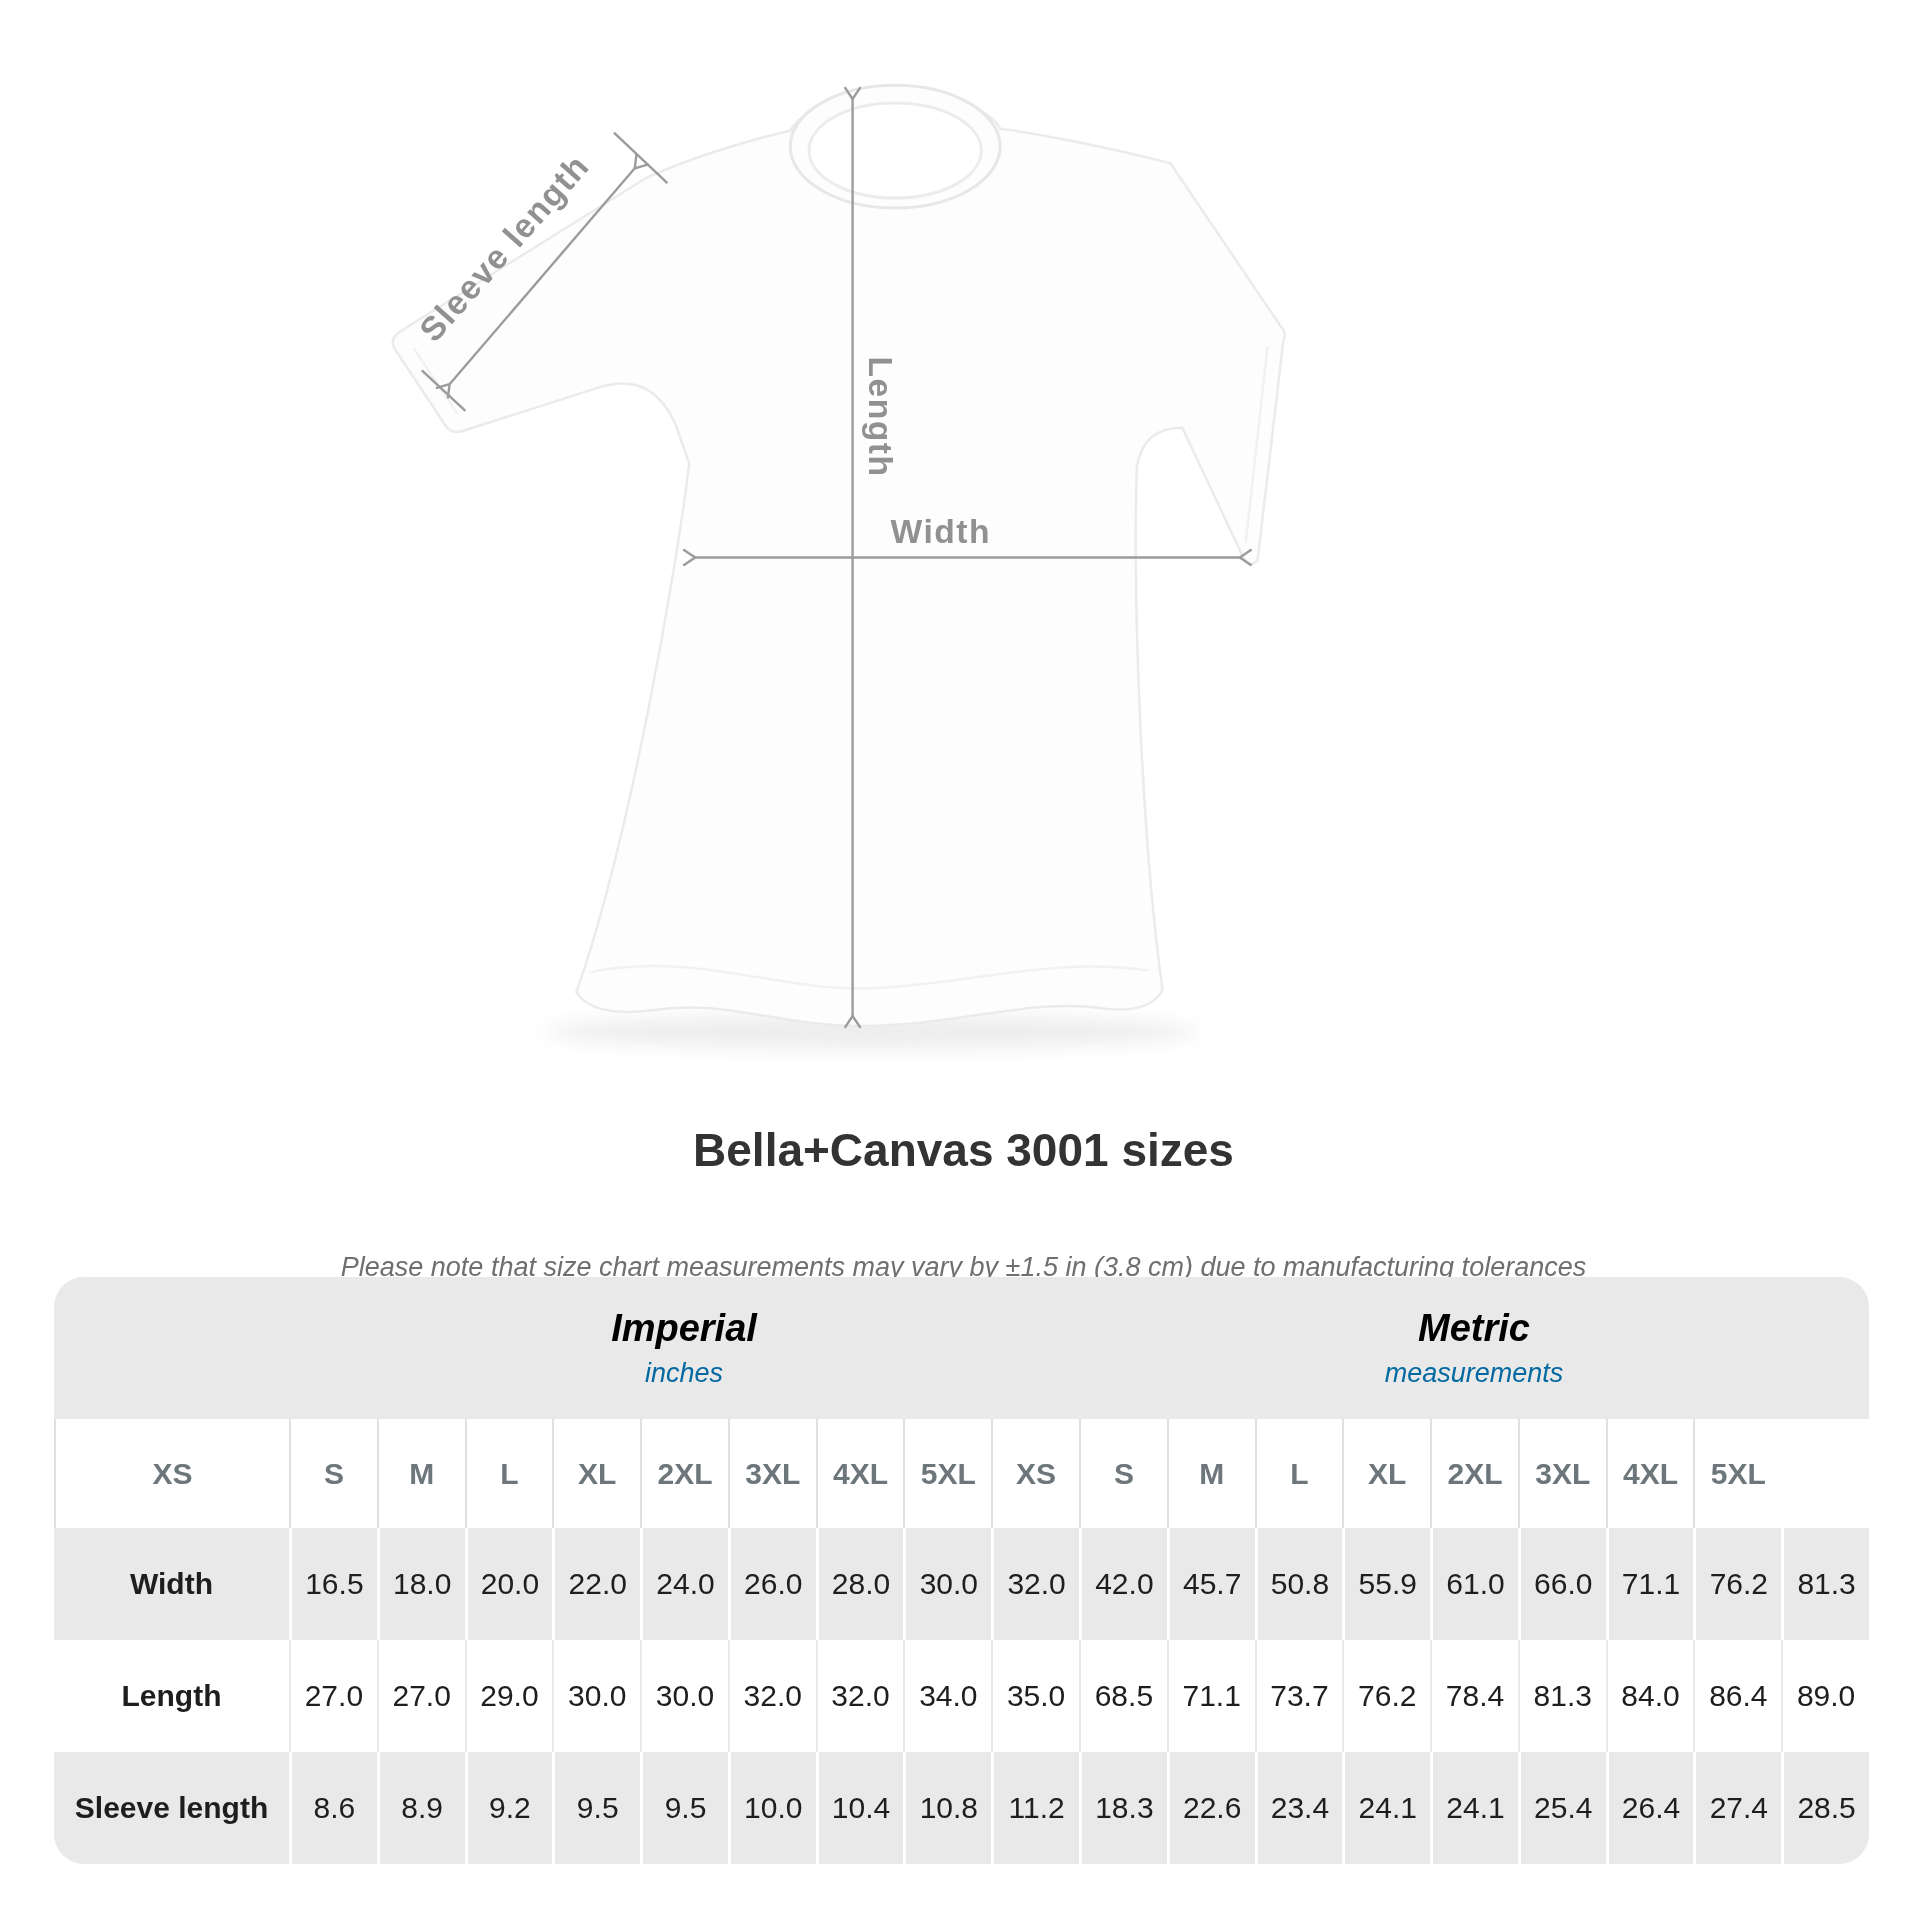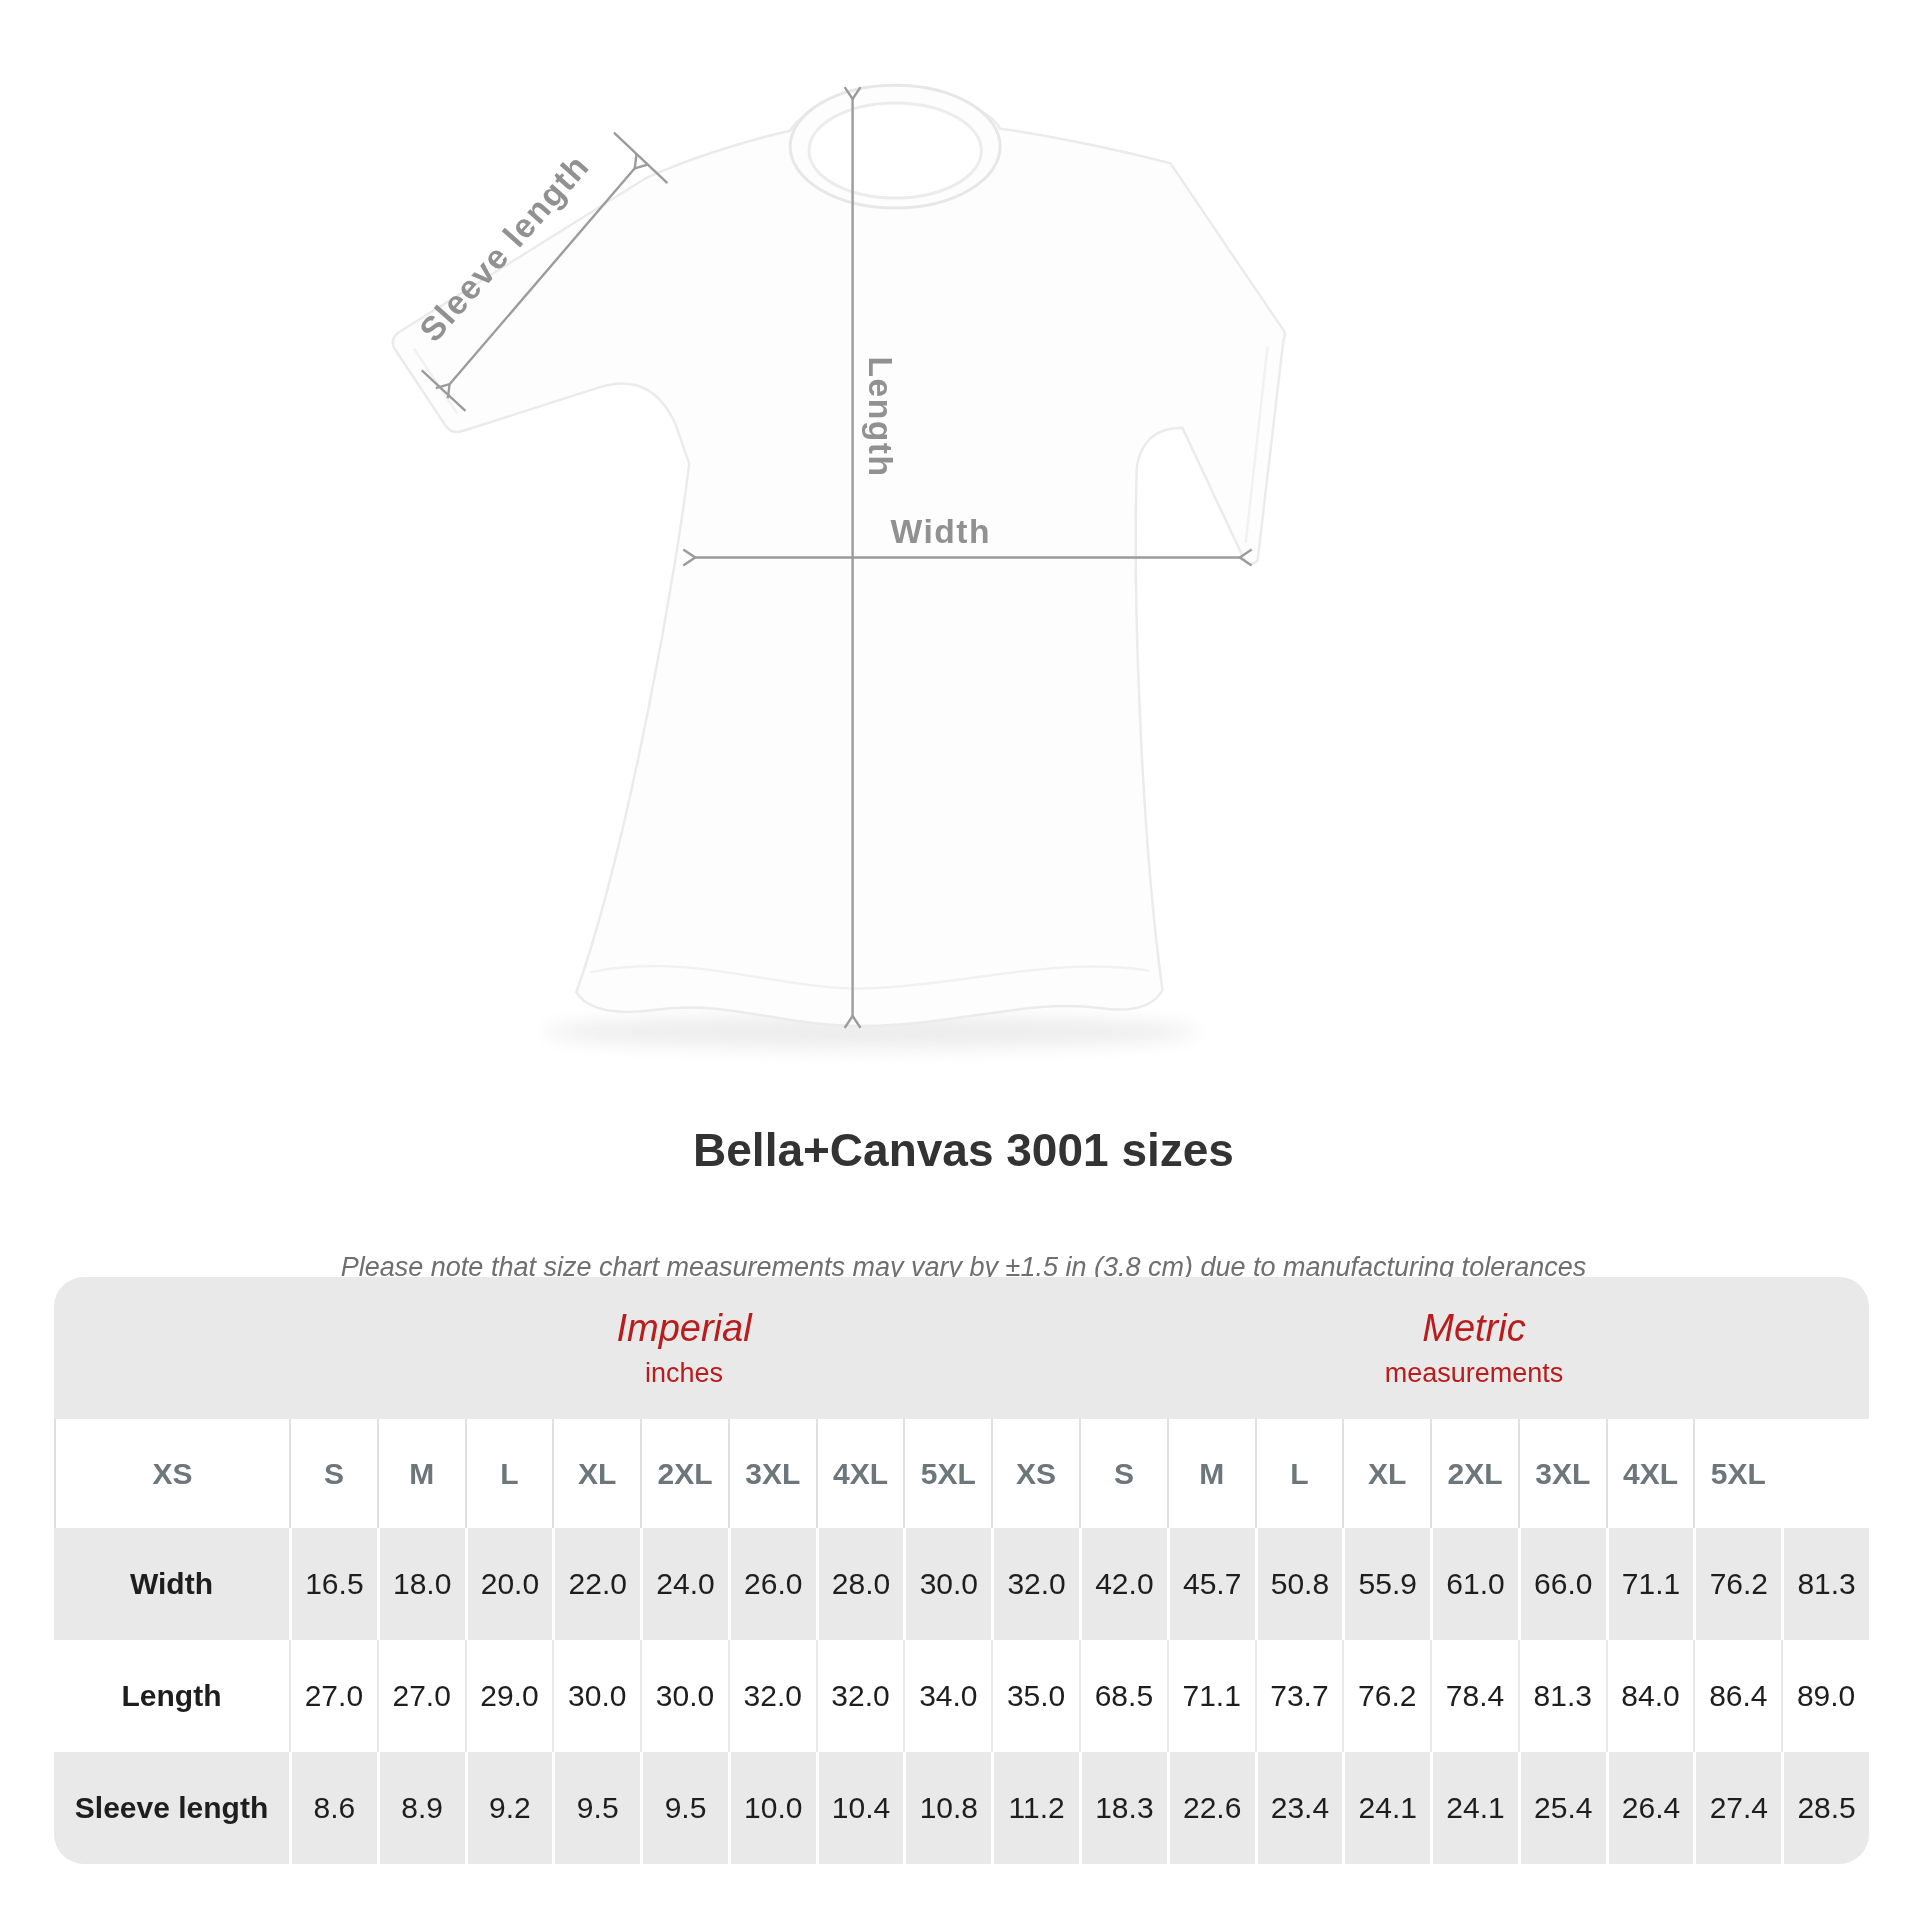--- a/index.html
+++ b/index.html
@@ -19,22 +19,22 @@
   .title{position:absolute;top:1123px;left:0;width:100%;text-align:center;
          font-size:46px;font-weight:bold;color:#333333;}
   .subtitle{position:absolute;top:1252px;left:0;width:100%;text-align:center;
             font-size:27px;font-style:italic;color:#6f6f6f;}
 
   
   .size-table{position:absolute;left:54px;top:1277px;width:1815px;
               border-radius:30px;overflow:hidden;}
   .band{display:grid;grid-template-columns:235px 1fr 1fr;background:#e9e9e9;height:142px;}
   .band-group{display:flex;flex-direction:column;justify-content:center;align-items:center;gap:8px;}
-  .band-title{font-size:38px;font-weight:normal;font-style:italic;color:#b91c1c;text-align:right;}
-  .band-sub{font-size:27px;color:#b91c1c;}
+  .band-title{font-size:38px;font-weight:bold;font-style:italic;color:#000000;text-align:right;}
+  .band-sub{font-size:27px;font-style:italic;color:#0369a1;}
 
   .srow{display:grid;grid-template-columns:235px repeat(18,1fr);}
   .header-row{height:109px;background:#ffffff;}
   .data-row{height:112px;}
   .data-row.gray{background:#e9e9e9;}
   .data-row.white{background:#ffffff;}
 
   .cell{display:flex;align-items:center;justify-content:center;}
   .header-row .cell{font-size:30px;font-weight:bold;color:#6d767b;border-left:2px solid #e0e0e0;}
   .data-row.white .cell{border-left:2px solid #e9e9e9;}

